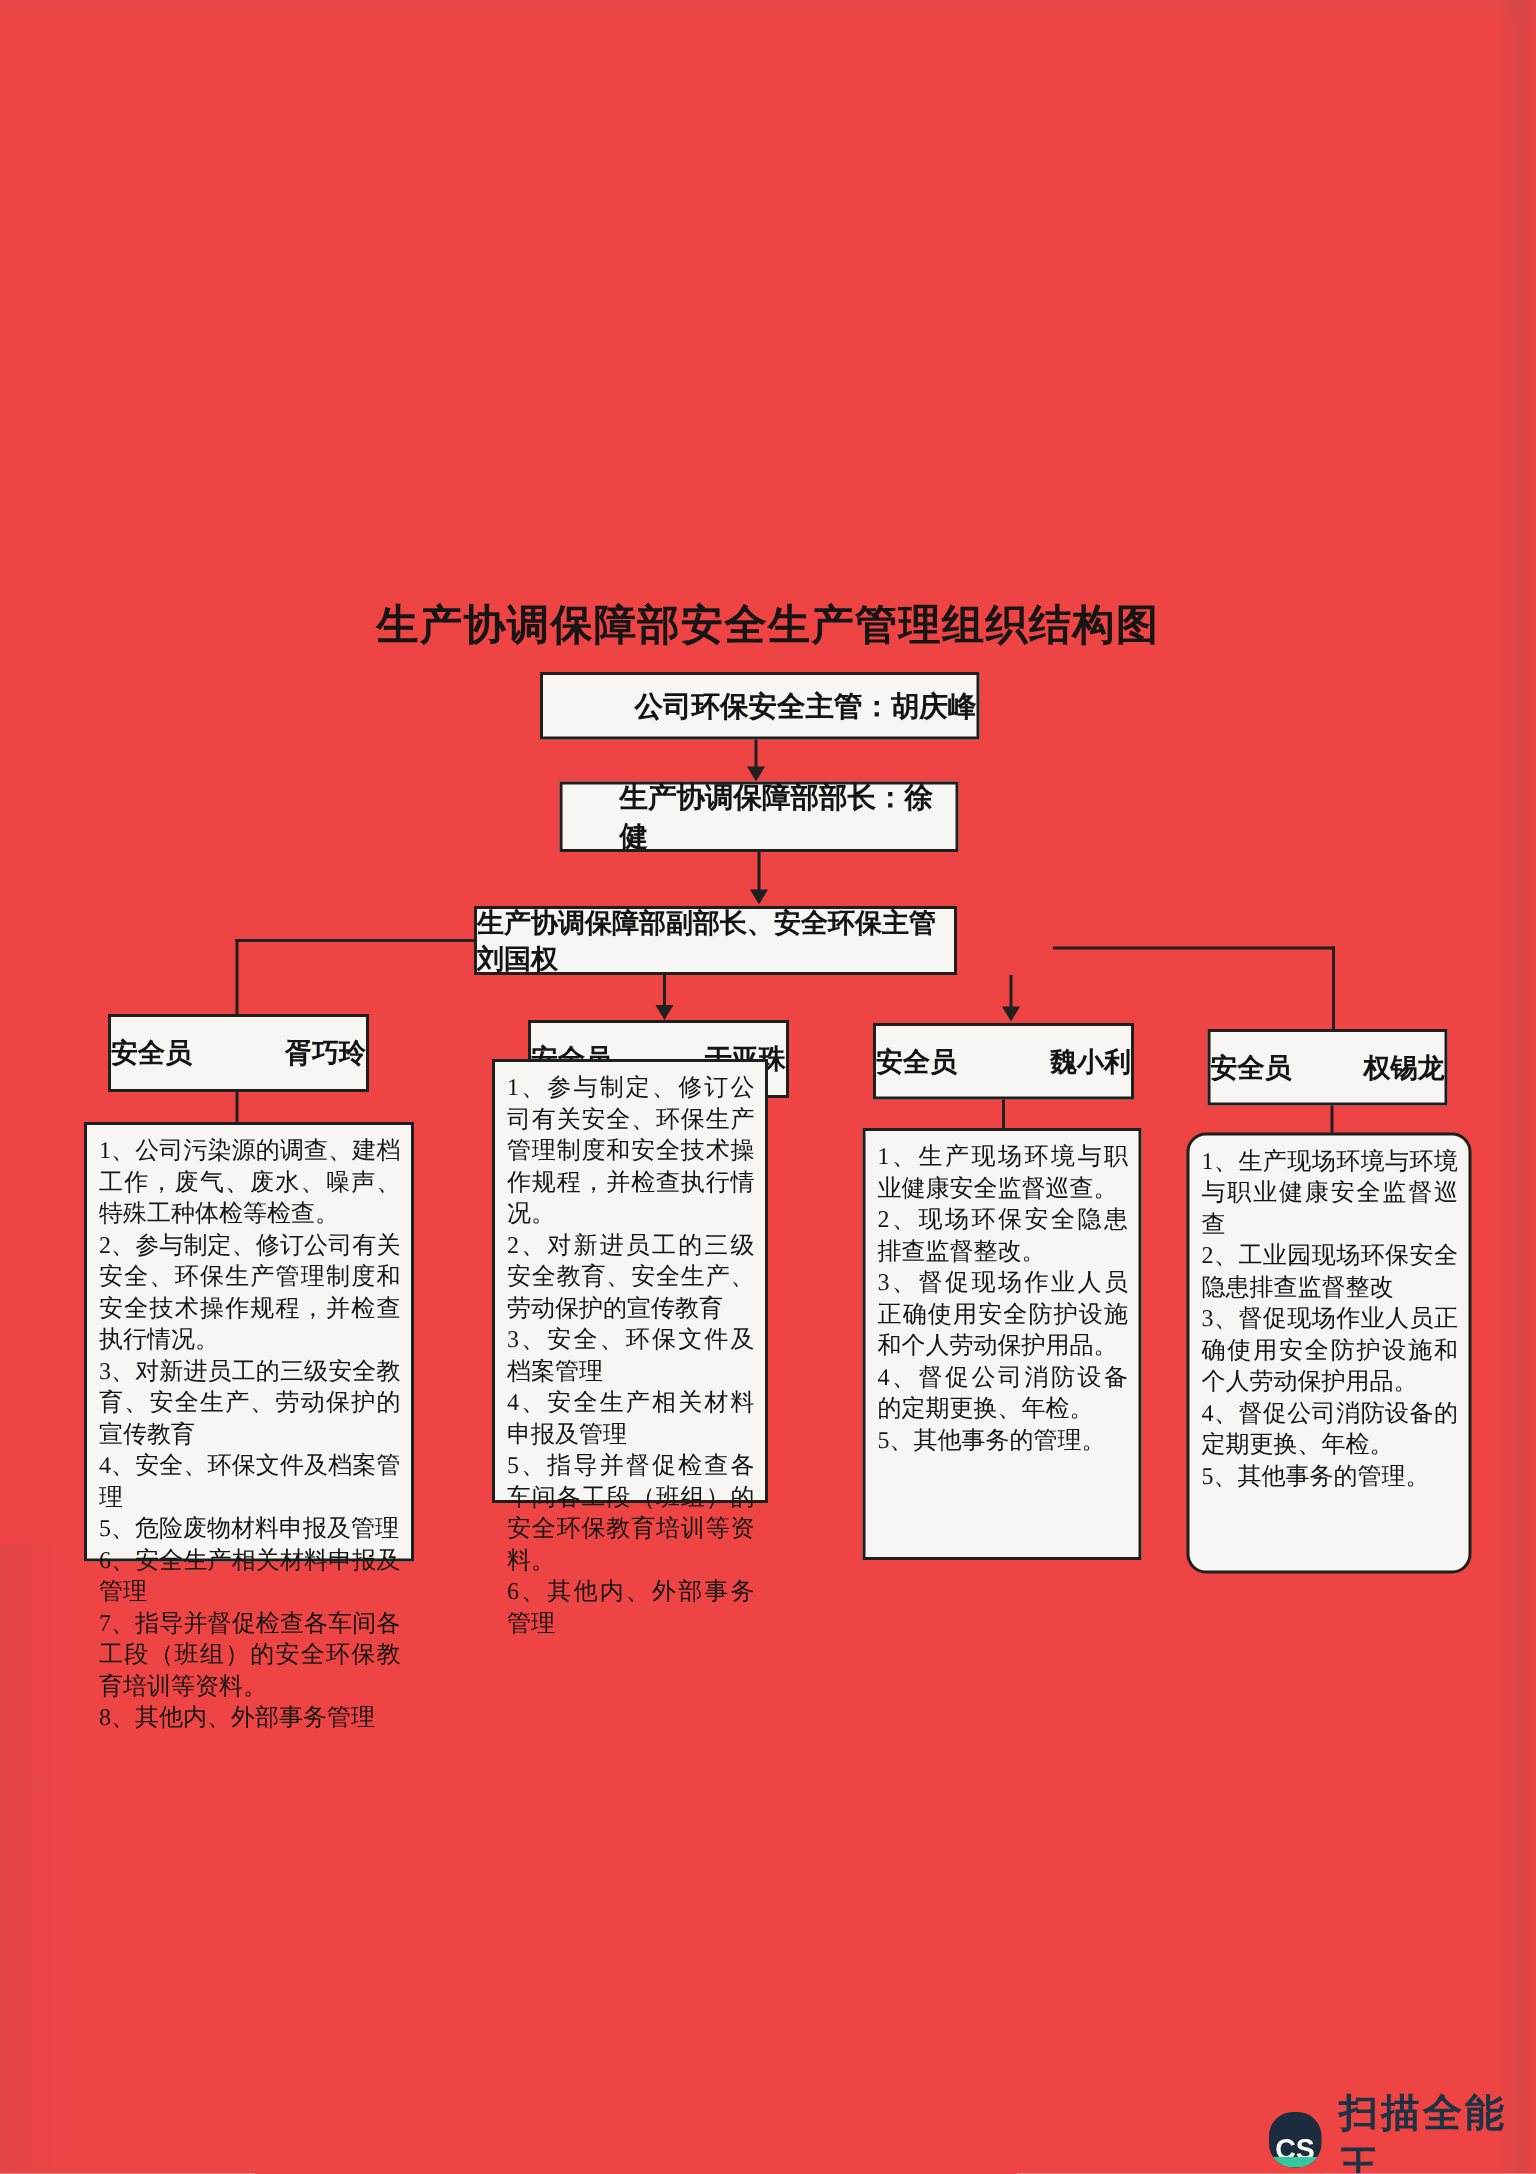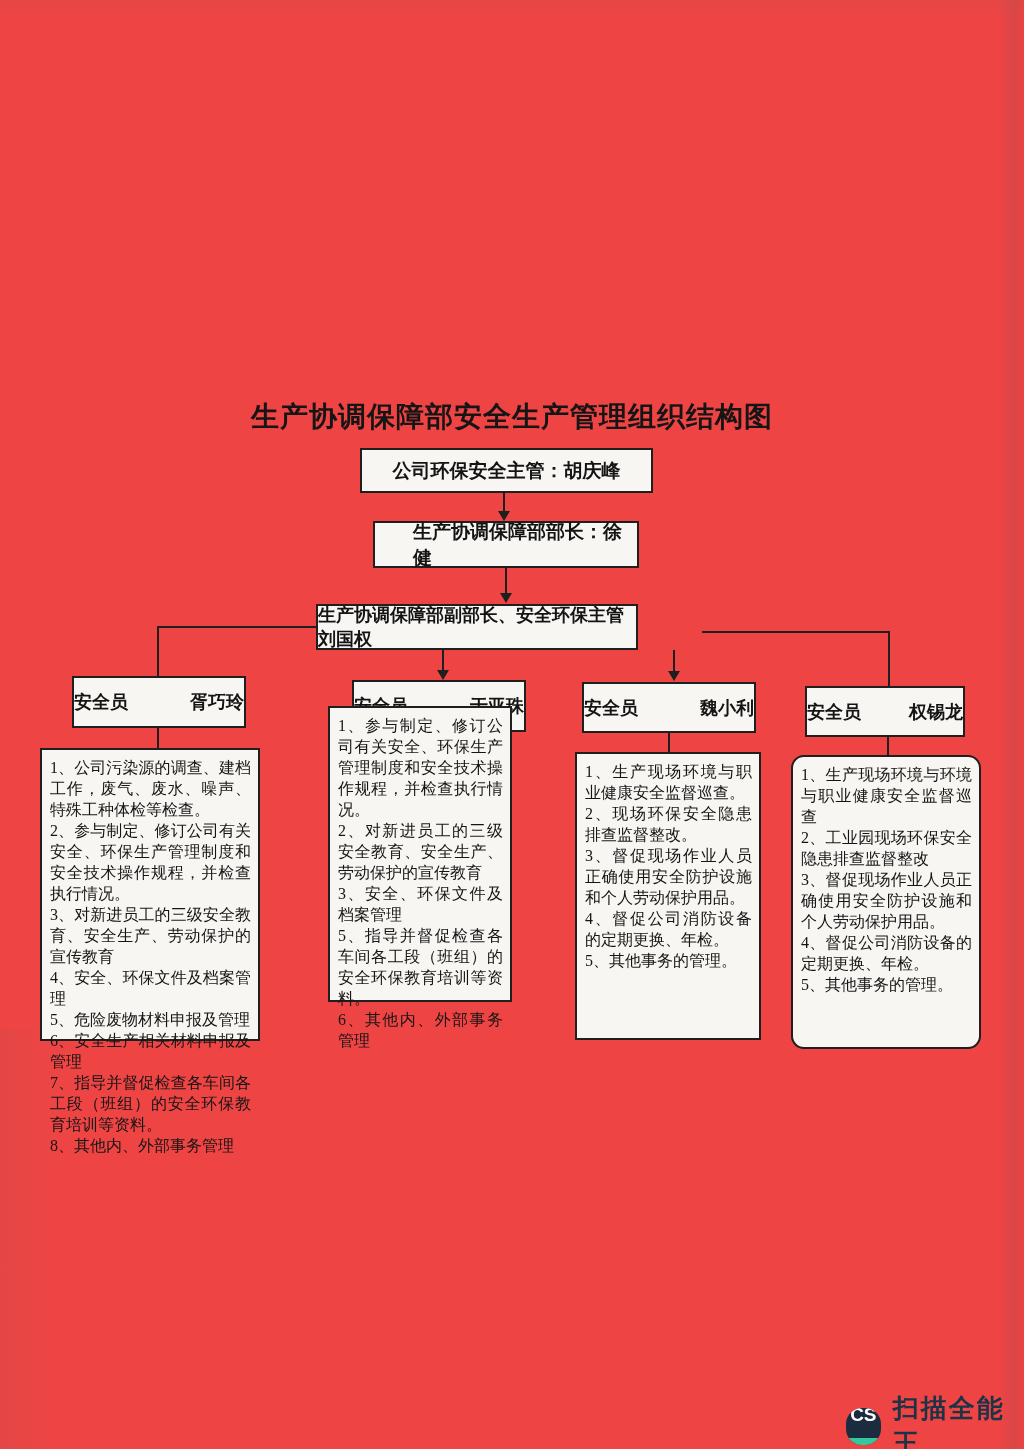--- a/index.html
+++ b/index.html
@@ -92,21 +92,21 @@
     display: flex;
     align-items: center;
   }
   .cs-icon {
     position: relative;
     width: 37px; height: 37px;
     background: #1b2c3f;
     border-radius: 16px;
     overflow: hidden;
     display: flex;
-    align-items: flex-start;
+    align-items: flex-end;
     justify-content: center;
   }
   .cs-icon .cs-text {
     color: #ffffff;
     font-weight: bold;
     font-size: 19px;
     letter-spacing: 0px;
     margin-top: -4px;
     font-family: "Liberation Sans", sans-serif;
   }
@@ -128,21 +128,21 @@
 <body>
 
 <div class="page">
 
   <div class="shade-top"></div>
   <div class="shade-right"></div>
   <div class="shade-bottomleft"></div>
 
   <div class="chart-title">生产协调保障部安全生产管理组织结构图</div>
 
-  <div class="obox lvl" style="left:360px; top:448px; width:293px; height:45px;">
+  <div class="obox lvl" style="left:360px; top:448px; width:293px; height:45px;justify-content:flex-end;">
     <span>公司环保安全主管：胡庆峰</span>
   </div>
 
   <div class="vline" style="left:503px; top:493px; height:20px;"></div>
   <div class="arrowhead" style="left:498px; top:511px;"></div>
 
   <div class="obox lvl" style="left:373px; top:521px; width:266px; height:47px;padding-left:38px;">
     <span>生产协调保障部部长：徐健</span>
   </div>
 
@@ -184,35 +184,36 @@
     <span>安全员</span>
       <span class="role-gap"></span>
       <span>权锡龙</span>
   </div>
 
   <div class="vline" style="left:157px; top:728px; height:20px;"></div>
   <div class="vline" style="left:442px; top:732px; height:18px;"></div>
   <div class="vline" style="left:668px; top:733px; height:19px;"></div>
   <div class="vline" style="left:887px; top:737px; height:18px;"></div>
 
-  <div class="duty-box" style="left:40px; top:748px; width:220px; height:293px;">
+  <div class="duty-box" style="left:56px; top:748px; width:220px; height:293px;">
     <div class="duty">1、公司污染源的调查、建档工作，废气、废水、噪声、特殊工种体检等检查。</div>
     <div class="duty">2、参与制定、修订公司有关安全、环保生产管理制度和安全技术操作规程，并检查执行情况。</div>
     <div class="duty">3、对新进员工的三级安全教育、安全生产、劳动保护的宣传教育</div>
     <div class="duty">4、安全、环保文件及档案管理</div>
     <div class="duty">5、危险废物材料申报及管理</div>
     <div class="duty">6、安全生产相关材料申报及管理</div>
     <div class="duty">7、指导并督促检查各车间各工段（班组）的安全环保教育培训等资料。</div>
     <div class="duty">8、其他内、外部事务管理</div>
   </div>
 
   <div class="duty-box" style="left:328px; top:706px; width:184px; height:296px;">
     <div class="duty">1、参与制定、修订公司有关安全、环保生产管理制度和安全技术操作规程，并检查执行情况。</div>
     <div class="duty">2、对新进员工的三级安全教育、安全生产、劳动保护的宣传教育</div>
     <div class="duty">3、安全、环保文件及档案管理</div>
+    <div class="duty">4、安全生产相关材料申报及管理</div>
     <div class="duty">5、指导并督促检查各车间各工段（班组）的安全环保教育培训等资料。</div>
     <div class="duty">6、其他内、外部事务管理</div>
   </div>
 
   <div class="duty-box" style="left:575px; top:752px; width:186px; height:288px;">
     <div class="duty">1、生产现场环境与职业健康安全监督巡查。</div>
     <div class="duty">2、现场环保安全隐患排查监督整改。</div>
     <div class="duty">3、督促现场作业人员正确使用安全防护设施和个人劳动保护用品。</div>
     <div class="duty">4、督促公司消防设备的定期更换、年检。</div>
     <div class="duty">5、其他事务的管理。</div>

